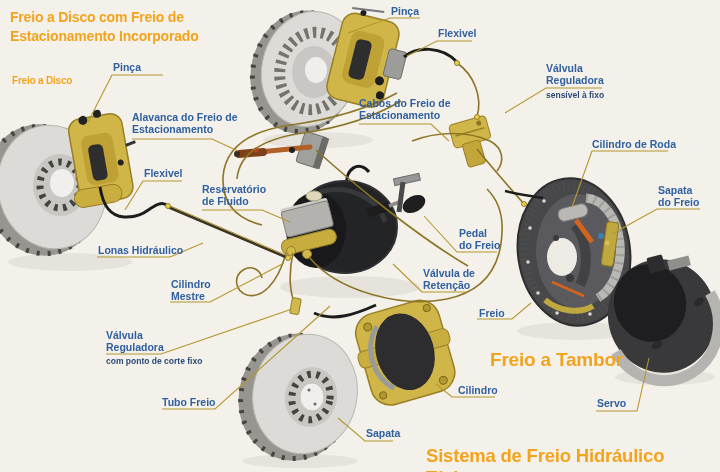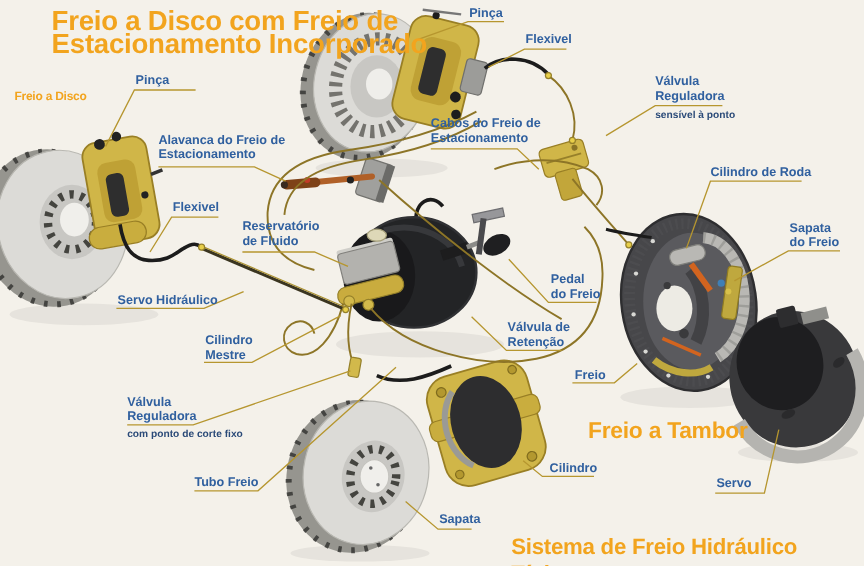--- a/index.html
+++ b/index.html
@@ -16,21 +16,21 @@
   }
   .sub{
     position:absolute;color:#2a4a78;
     font:700 8.5px/9.5px "Liberation Sans",sans-serif;
     white-space:nowrap;
   }
   .title{
     position:absolute;color:#f2a41e;font-weight:700;
     white-space:pre-line;letter-spacing:-0.2px;
   }
-  .title-top{left:10px;top:8px;font-size:23px;line-height:19px;margin-left:33px;}
+  .title-top{left:10px;top:8px;font-size:14px;line-height:19px;}
   .title-disc{left:12px;top:75px;font-size:10px;}
   .title-drum{left:490px;top:349px;font-size:19px;}
   .title-bottom{left:426px;top:445px;font-size:18.5px;}
 </style>
 </head>
 <body>
 
 <div id="stage">
 
   <svg id="art" width="720" height="472" viewBox="0 0 720 472">
@@ -244,38 +244,38 @@
   <div class="title title-top">Freio a Disco com Freio de
 Estacionamento Incorporado</div>
   <div class="title title-disc">Freio a Disco</div>
   <div class="title title-drum">Freio a Tambor</div>
   <div class="title title-bottom">Sistema de Freio Hidráulico Típico</div>
 
   <div class="lbl" style="left:113px;top:62px">Pinça</div>
   <div class="lbl" style="left:132px;top:112px">Alavanca do Freio de
 Estacionamento</div>
   <div class="lbl" style="left:144px;top:168px">Flexivel</div>
-  <div class="lbl" style="left:98px;top:245px">Servo Hidráulico</div>
+  <div class="lbl" style="left:98px;top:245px">Lonas Hidráulico</div>
   <div class="lbl" style="left:171px;top:279px">Cilindro
 Mestre</div>
   <div class="lbl" style="left:106px;top:330px">Válvula
 Reguladora</div>
   <div class="sub" style="left:106px;top:357px">com ponto de corte fixo</div>
   <div class="lbl" style="left:162px;top:397px">Tubo Freio</div>
   <div class="lbl" style="left:366px;top:428px">Sapata</div>
   <div class="lbl" style="left:458px;top:385px">Cilindro</div>
   <div class="lbl" style="left:391px;top:6px">Pinça</div>
   <div class="lbl" style="left:438px;top:28px">Flexivel</div>
   <div class="lbl" style="left:359px;top:98px">Cabos do Freio de
 Estacionamento</div>
   <div class="lbl" style="left:202px;top:184px">Reservatório
 de Fluido</div>
   <div class="lbl" style="left:546px;top:63px">Válvula
 Reguladora</div>
-  <div class="sub" style="left:546px;top:91px">sensível à ponto</div>
+  <div class="sub" style="left:546px;top:91px">sensível à fixo</div>
   <div class="lbl" style="left:592px;top:139px">Cilindro de Roda</div>
   <div class="lbl" style="left:658px;top:185px">Sapata
 do Freio</div>
   <div class="lbl" style="left:459px;top:228px">Pedal
 do Freio</div>
   <div class="lbl" style="left:423px;top:268px">Válvula de
 Retenção</div>
   <div class="lbl" style="left:479px;top:308px">Freio</div>
   <div class="lbl" style="left:597px;top:398px">Servo</div>
 

